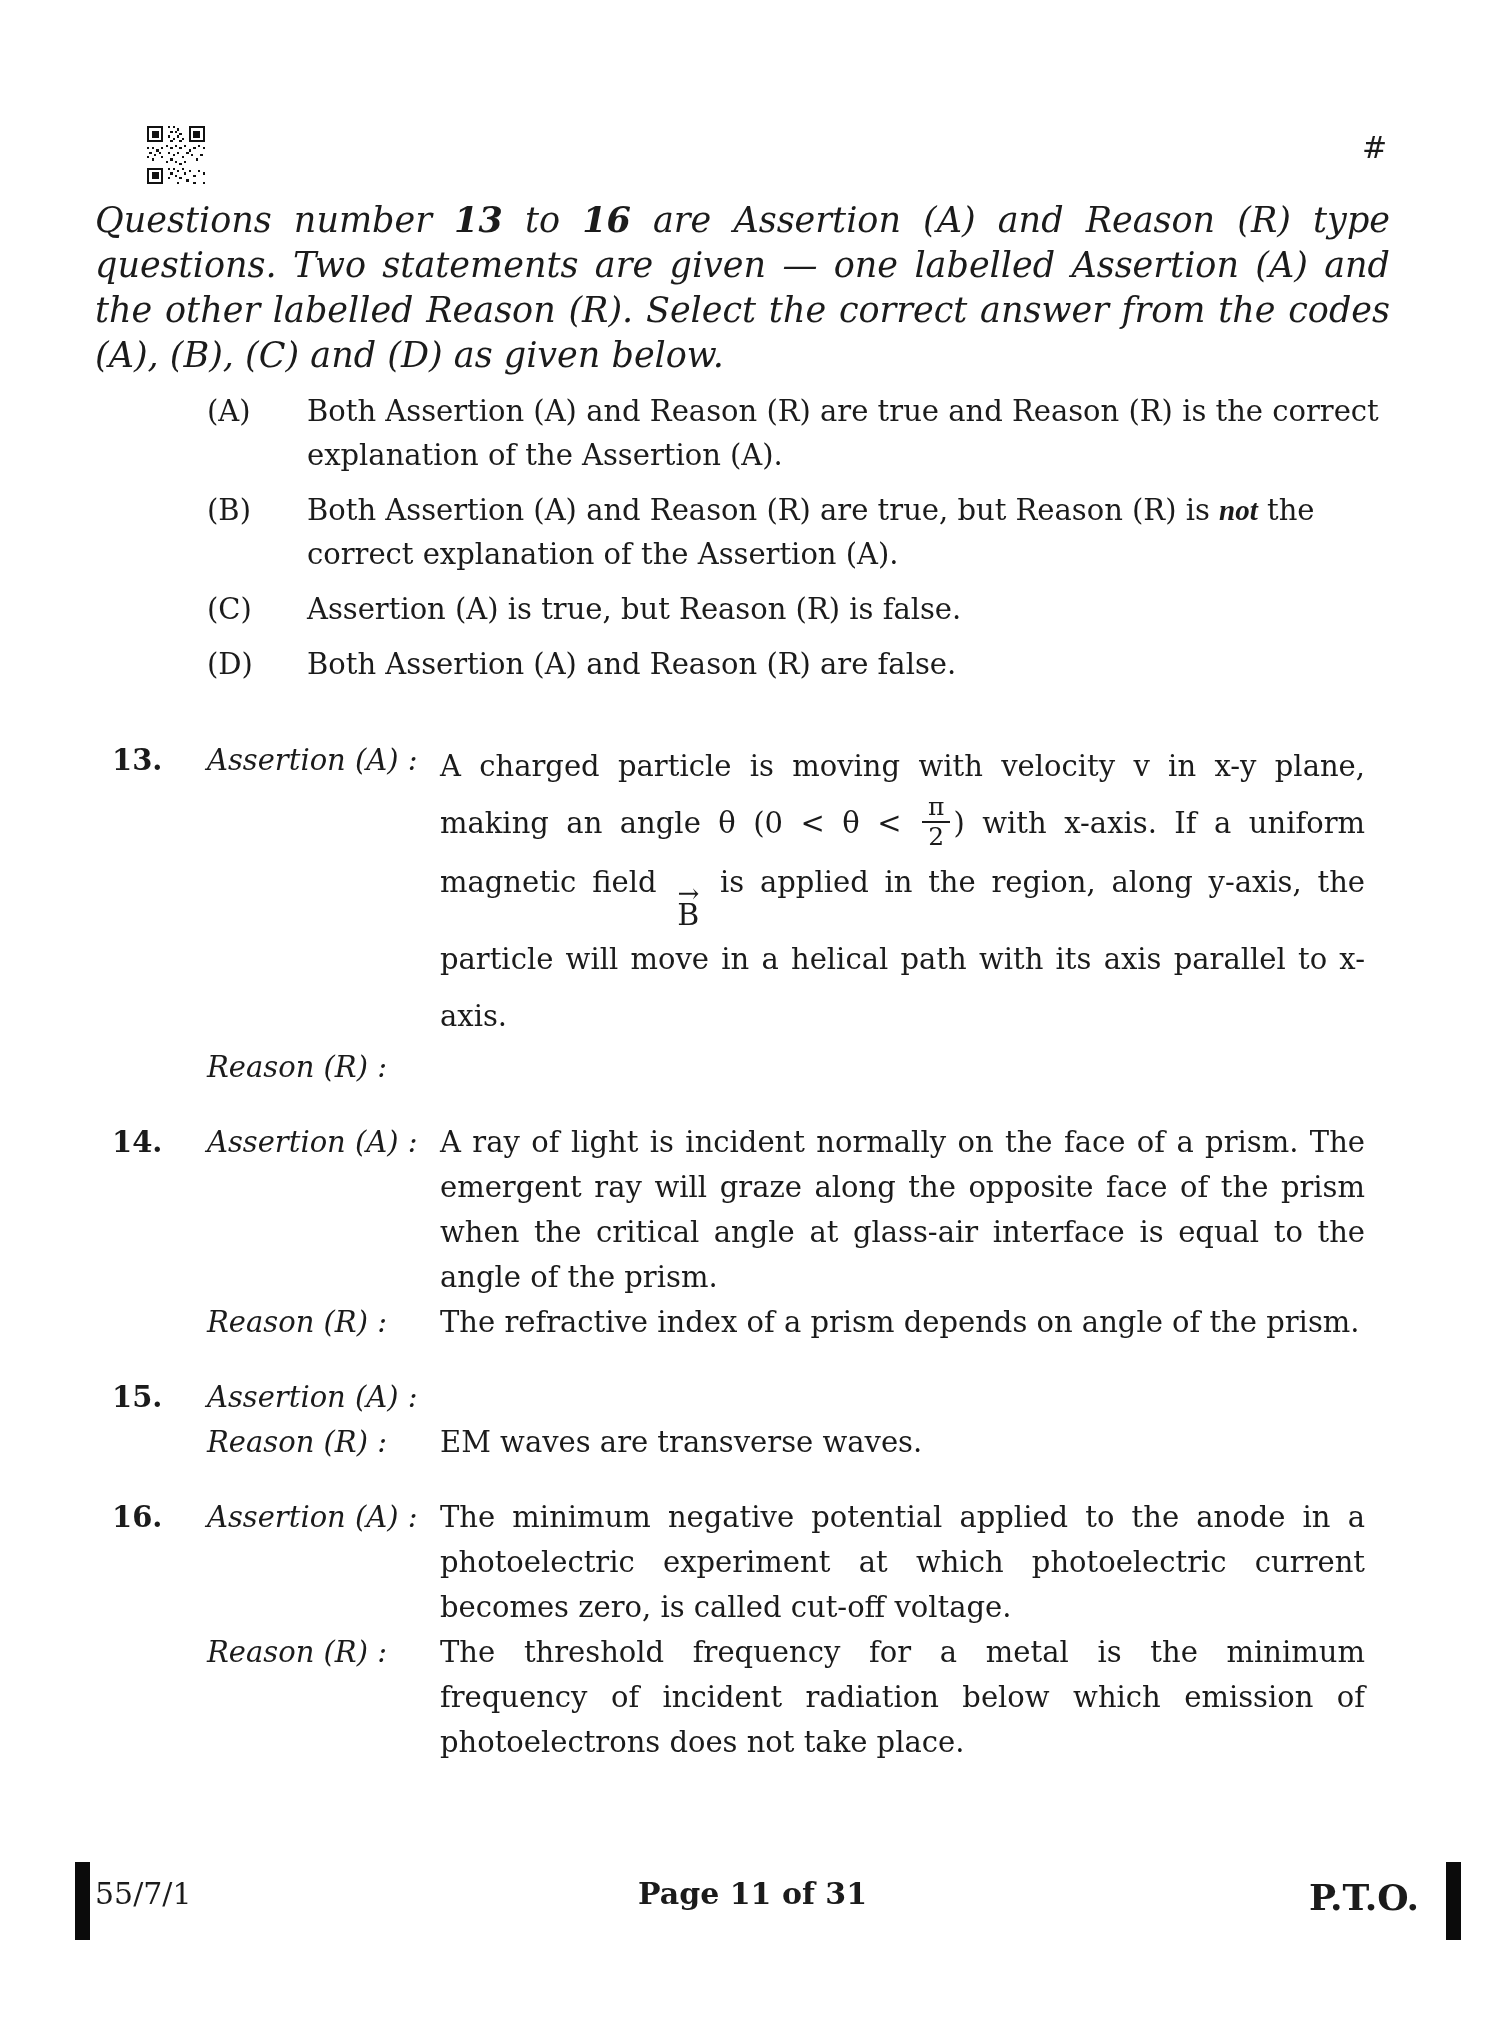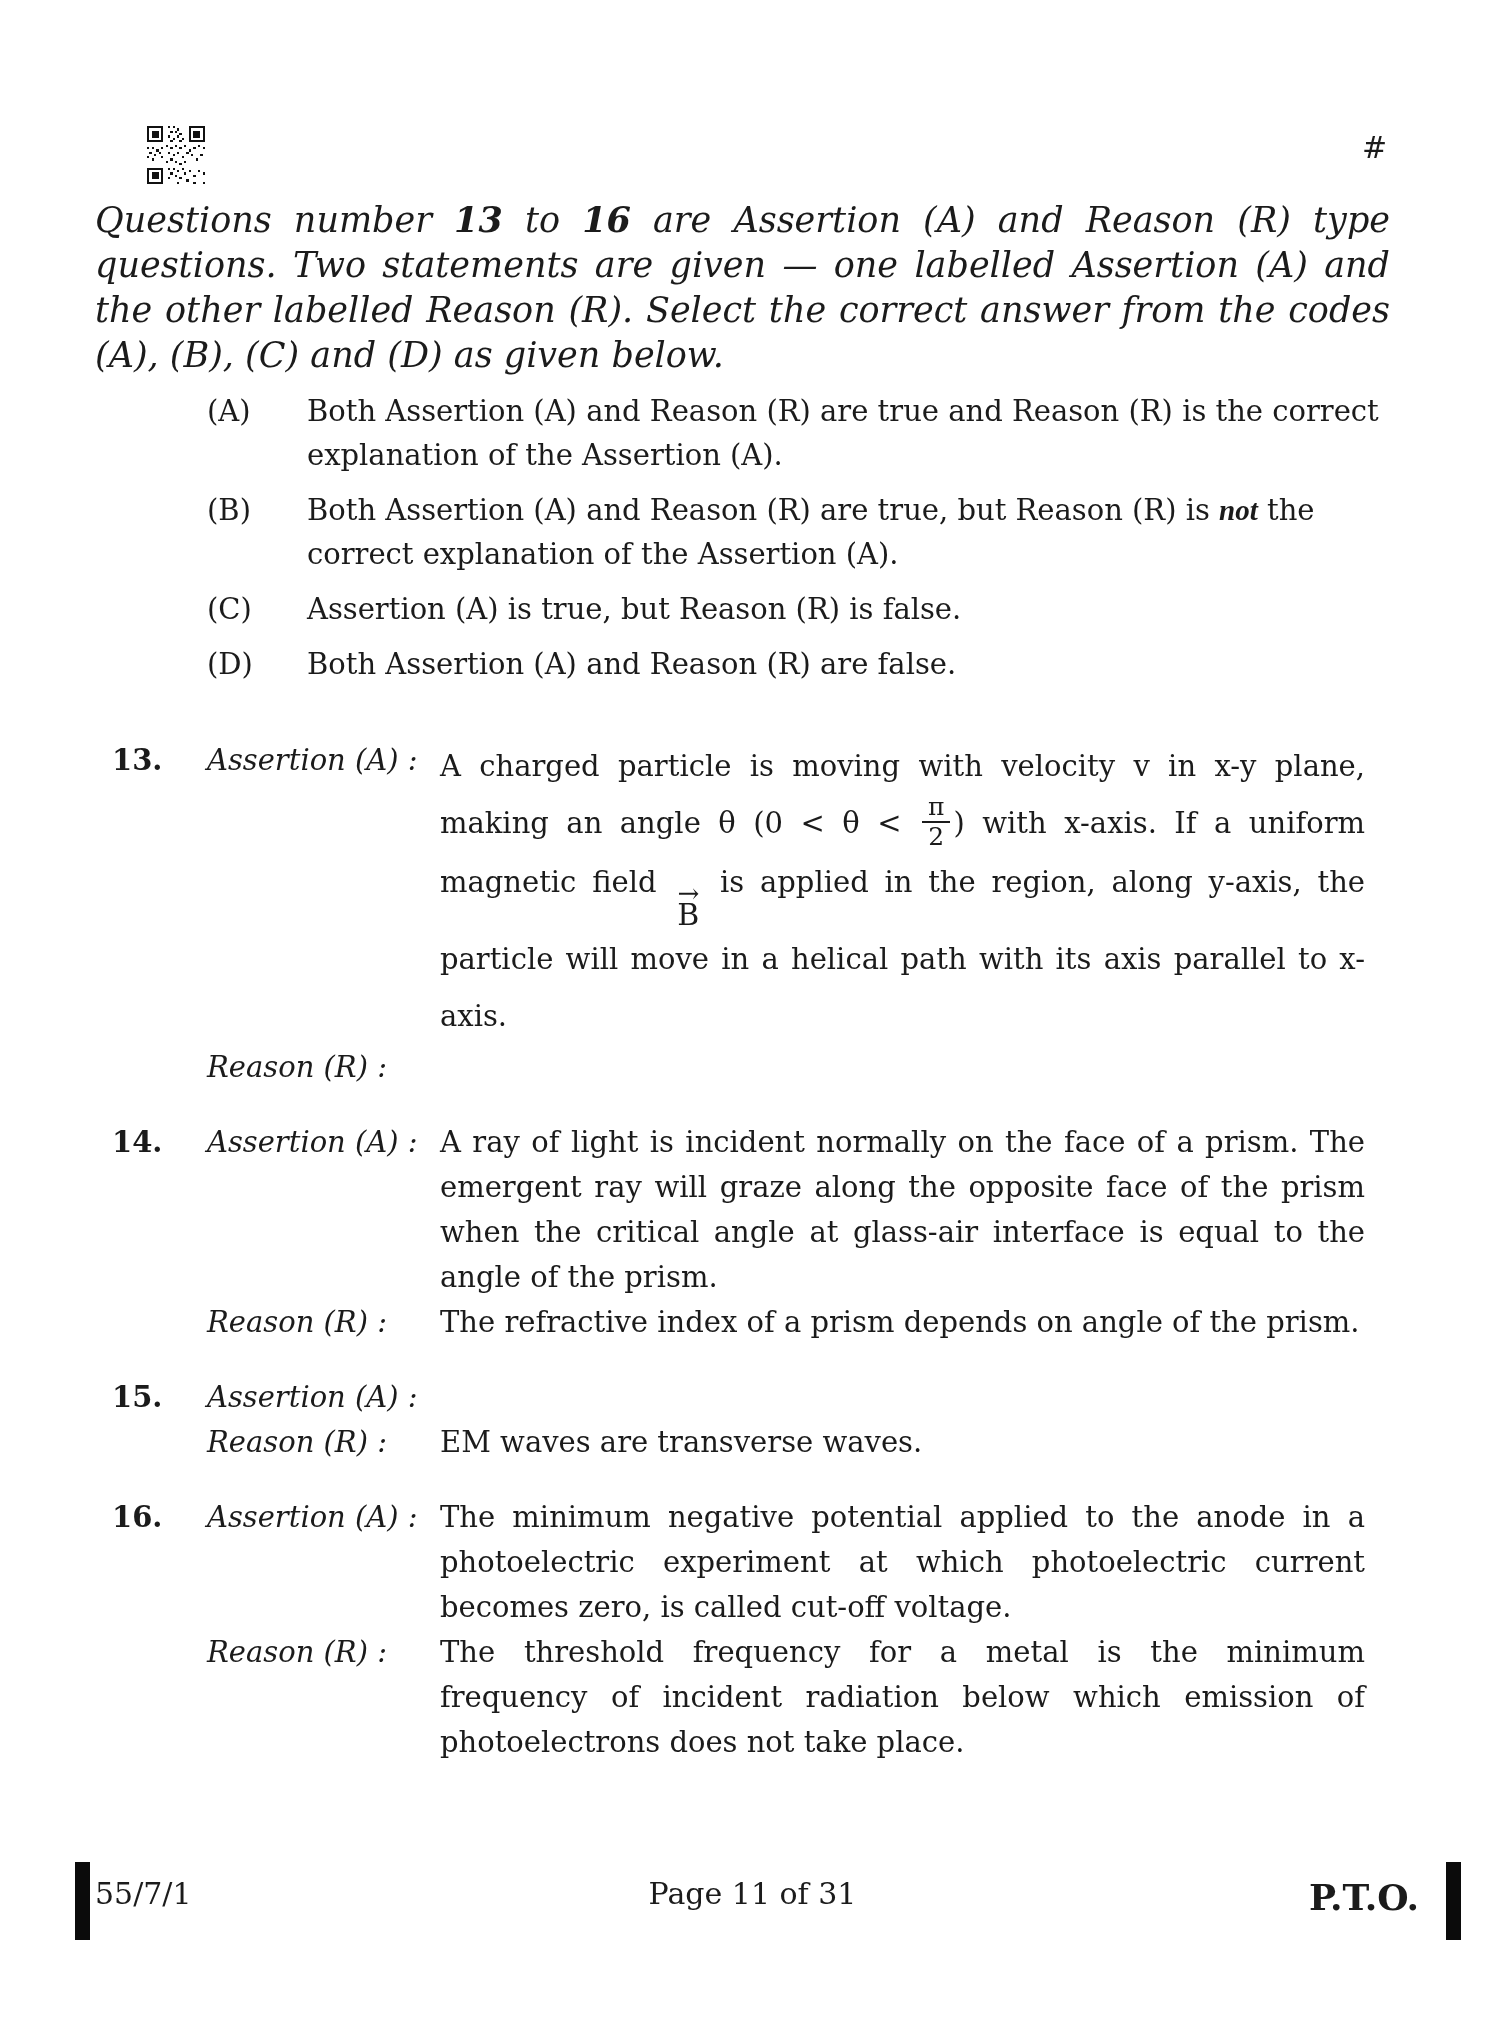--- a/index.html
+++ b/index.html
@@ -63,21 +63,21 @@
     vertical-align: -10px; margin: 0 5px;
   }
   .vec .va { font-size: 26px; line-height: 12px; }
   .vec .vb { font-size: 30px; line-height: 32px; }
 
   
   .footer-bar { position: absolute; top: 1862px; width: 15px; height: 78px; background: #0b0b0b; }
   .footer-bar.left { left: 75px; }
   .footer-bar.right { left: 1446px; }
   .footer-code  { position: absolute; left: 95px;  top: 1876px; font-size: 30px; font-weight: 400; }
-  .footer-page  { position: absolute; left: 0; right: 0; text-align: center; top: 1876px; font-size: 30px; font-weight: 400; }
+  .footer-page  { position: absolute; left: 0; right: 0; text-align: center; top: 1876px; font-size: 30px; font-weight: 700; }
   .footer-pto   { position: absolute; right: 86px; top: 1876px; font-size: 36px; font-weight: 700; }
 </style>
 </head>
 <body>
 
 <div class="page">
 
   <svg class="qr" viewBox="0 0 25 25" shape-rendering="crispEdges" xmlns="http://www.w3.org/2000/svg">
     <rect x="0" y="0" width="25" height="25" fill="#ffffff"></rect>
     <g fill="#111111">

